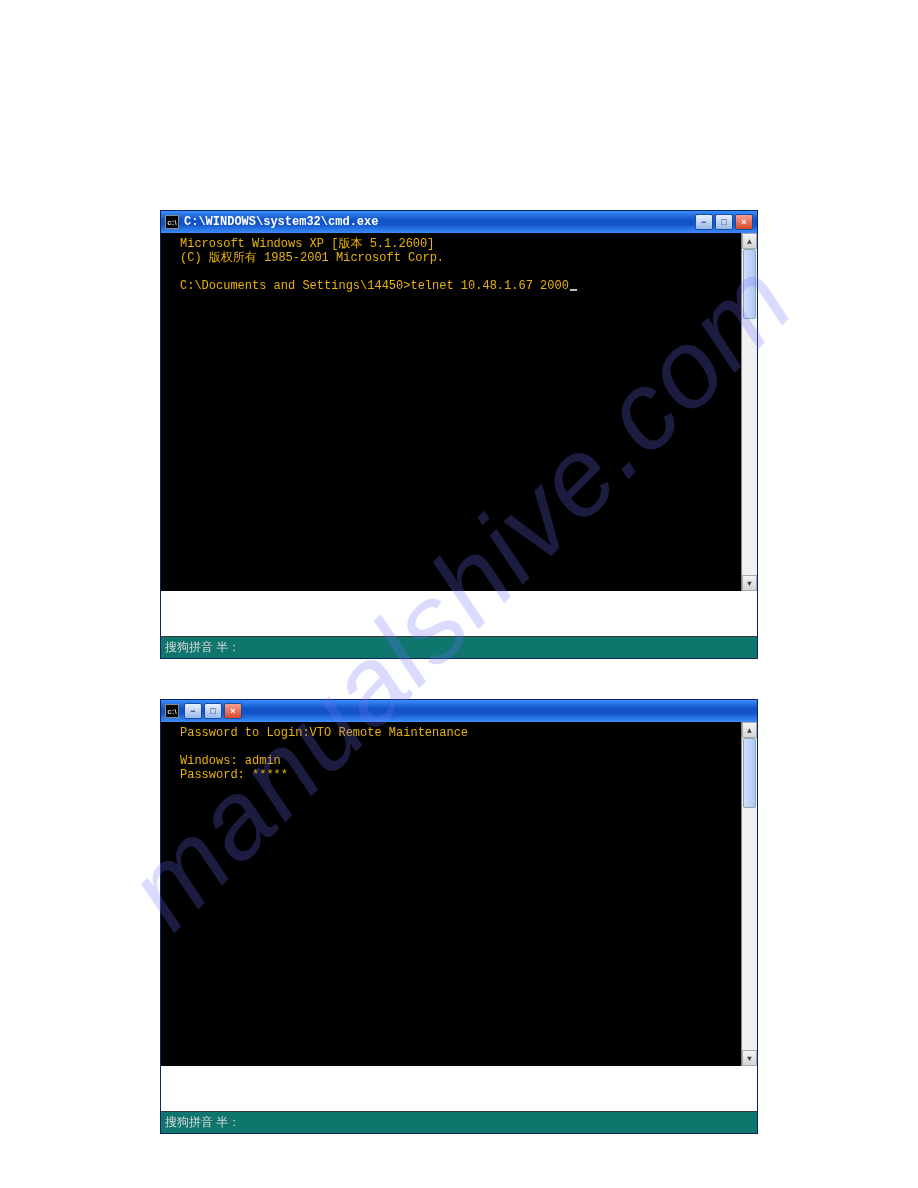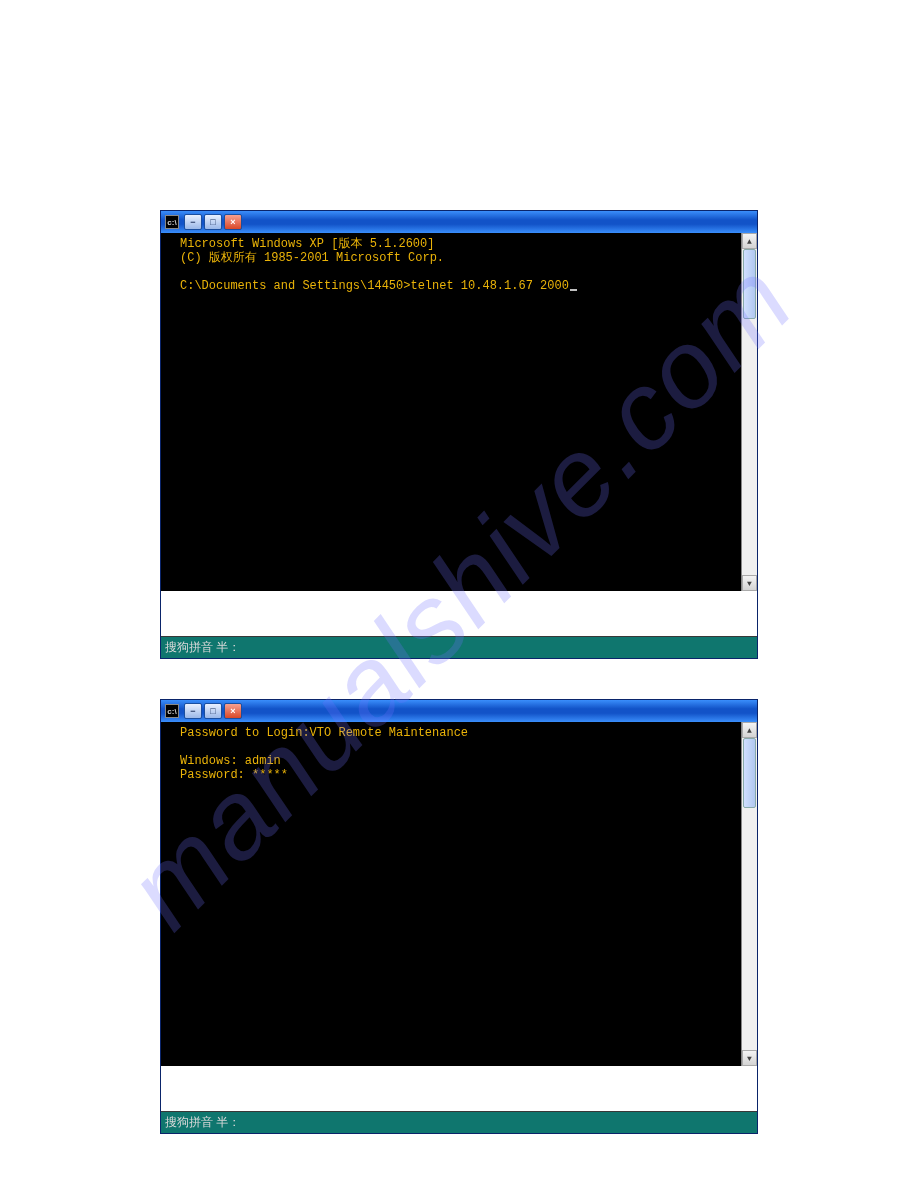--- a/index.html
+++ b/index.html
@@ -27,20 +27,21 @@
 </head>
 <body>
 
 <div class="watermark">manualshive.com</div>
 
 <div class="page">
 
   <div class="window win1">
     <div class="titlebar">
       <span class="titlebar-icon">c:\</span>
+      <span class="titlebar-title">C:\WINDOWS\system32\cmd.exe</span>
       <span class="titlebar-buttons">
         <span class="tb-btn">−</span>
         <span class="tb-btn">□</span>
         <span class="tb-btn close">×</span>
       </span>
     </div>
     <div class="console-wrap">
       <div class="console"><span>Microsoft Windows XP [版本 5.1.2600]</span>
 <span>(C) 版权所有 1985-2001 Microsoft Corp.</span>
 <span></span>

